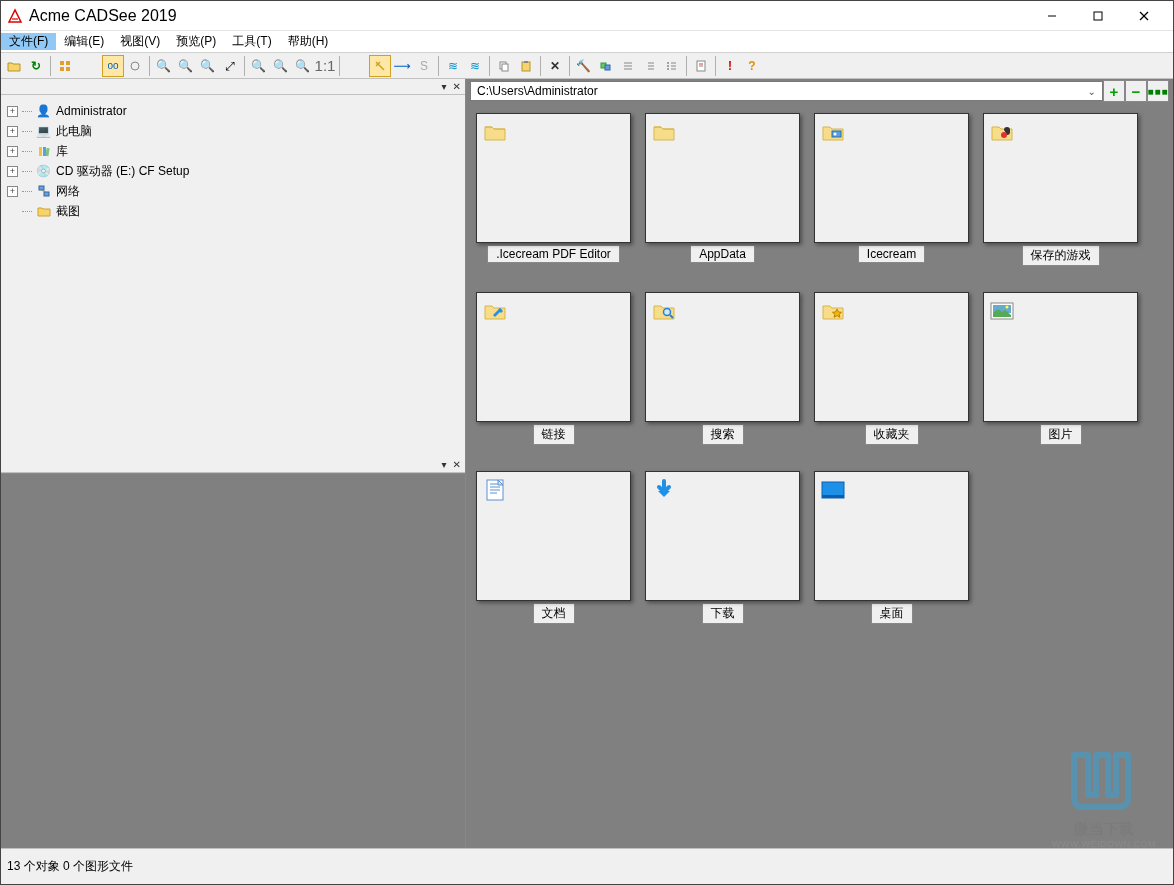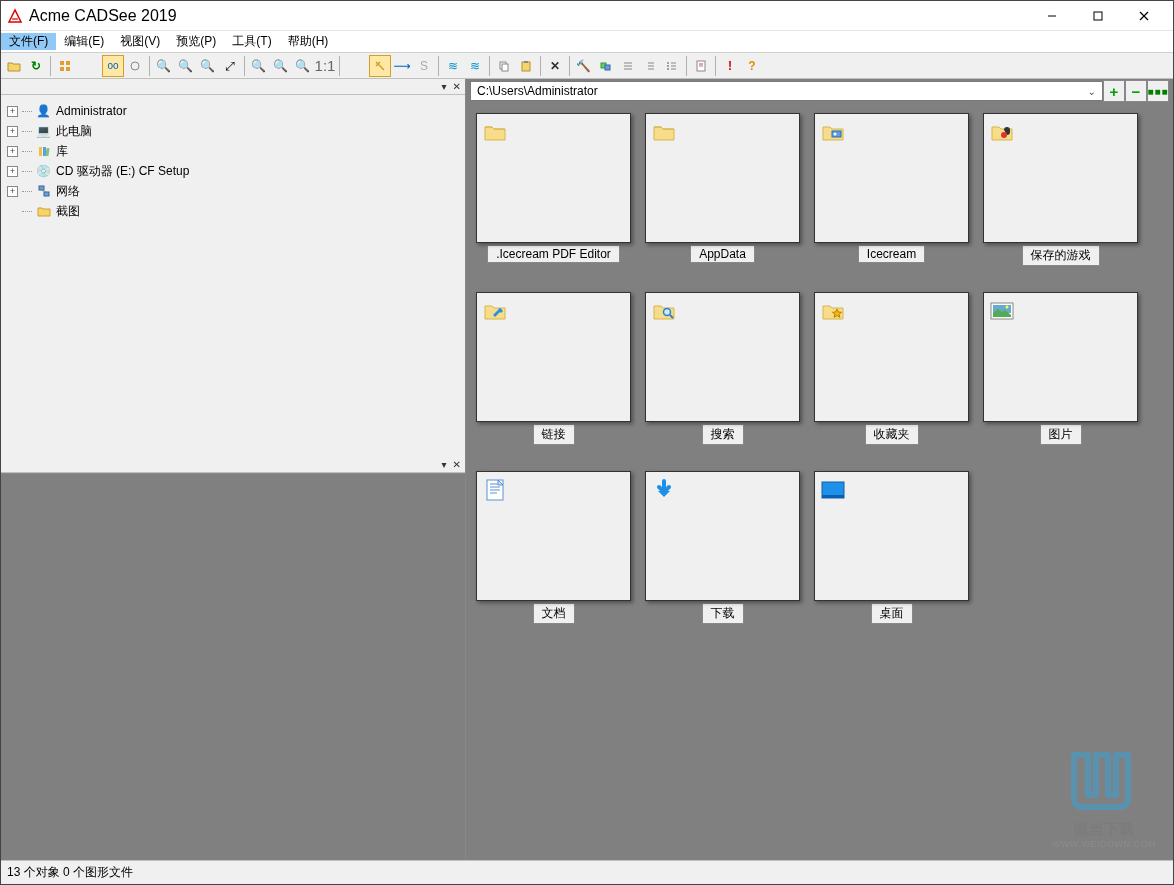--- a/index.html
+++ b/index.html
@@ -42,21 +42,21 @@
 .path-btn.plus { color: #00a000; }
 .path-btn.minus { color: #00a000; }
 .path-btn.dots { font-size: 10px; letter-spacing: 1px; color: #008000; }
 
 .thumbs-area { flex: 1; overflow: auto; padding: 10px; display: flex; flex-wrap: wrap; gap: 26px 14px; align-content: flex-start; }
 .thumb-item { width: 155px; display: flex; flex-direction: column; align-items: center; gap: 2px; cursor: pointer; }
 .thumb-box { width: 155px; height: 130px; background: #f0f0f0; border: 1px solid #333; box-shadow: 2px 2px 4px rgba(0,0,0,.4); position: relative; }
 .thumb-icon { position: absolute; top: 6px; left: 6px; width: 24px; height: 24px; display: flex; align-items: center; justify-content: center; font-size: 18px; }
 .thumb-label { background: #f0f0f0; border: 1px solid #888; padding: 1px 8px; font-size: 12px; white-space: nowrap; }
 
-.statusbar { height: 24px; background: #f0f0f0; border-top: 1px solid #c0c0c0; display: flex; align-items: center; padding: 4px 6px; font-size: 12px; }
+.statusbar { height: 36px; background: #f0f0f0; border-top: 1px solid #c0c0c0; display: flex; align-items: center; padding: 4px 6px; font-size: 12px; }
 
 
 .folder-svg { width: 22px; height: 18px; }
 </style>
 </head>
 <body>
 
 <div class="titlebar">
   <span class="app-icon">
     <svg viewBox="0 0 16 16" width="16" height="16">

